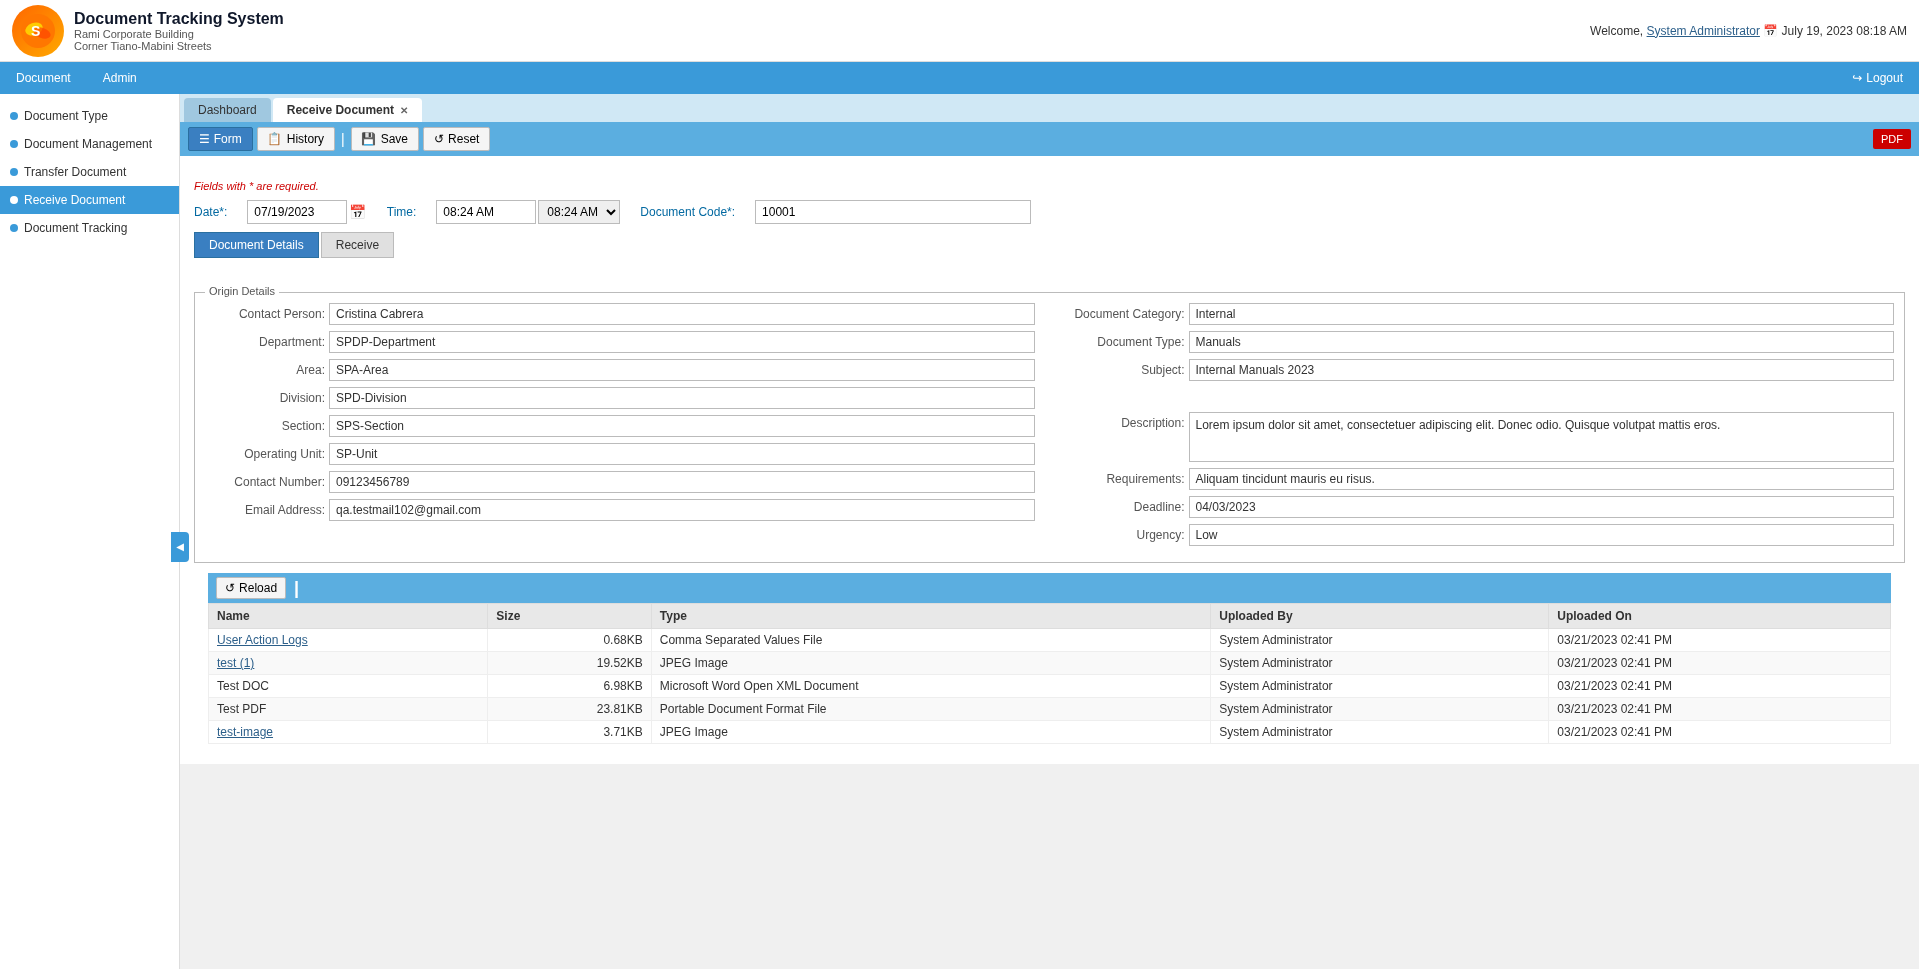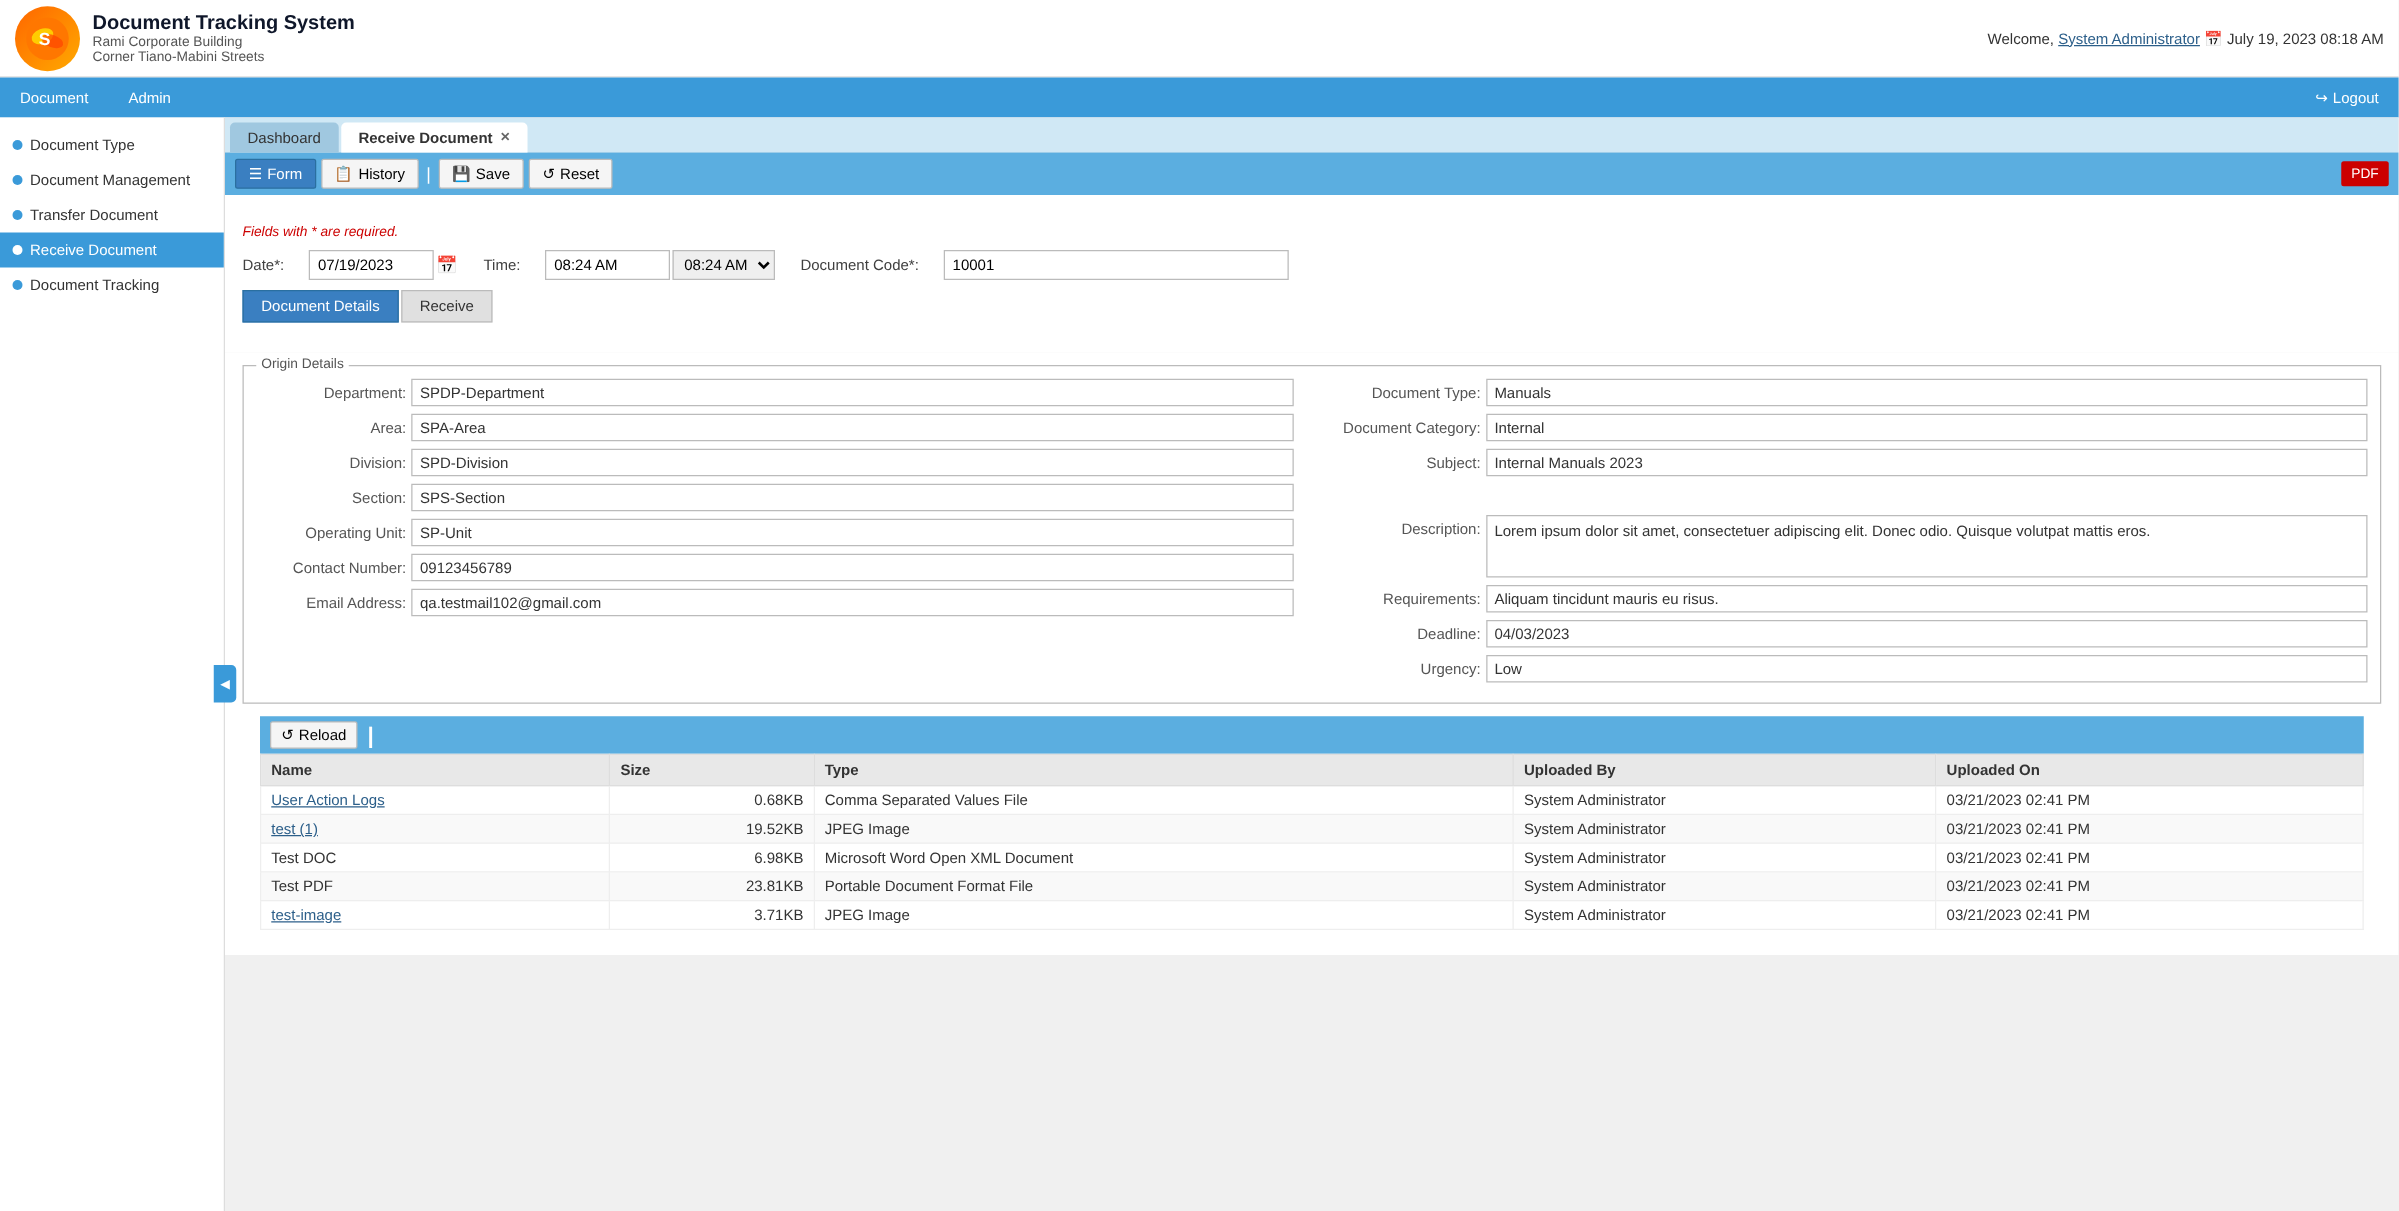--- a/index.html
+++ b/index.html
@@ -42,21 +42,21 @@
     
     .toolbar { background: #5baee0; padding: 5px 8px; display: flex; align-items: center; gap: 4px; }
     .toolbar-btn { background: #f5f5f5; border: 1px solid #bbb; padding: 4px 10px; font-size: 12px; cursor: pointer; display: flex; align-items: center; gap: 4px; border-radius: 2px; }
     .toolbar-btn.active { background: #3a7fc1; color: white; border-color: #2a6fa0; }
     .pdf-icon { margin-left: auto; background: #cc0000; color: white; border: none; padding: 4px 8px; font-size: 11px; cursor: pointer; border-radius: 2px; }
 
     
     .form-area { background: white; margin: 0; padding: 24px 14px; }
     .required-note { color: #cc0000; font-size: 11px; font-style: italic; margin-bottom: 8px; }
     .form-row { display: flex; align-items: center; gap: 20px; margin-bottom: 8px; }
-    .form-label { font-size: 12px; color: #404040; white-space: nowrap; }
+    .form-label { font-size: 12px; color: #0369a1; white-space: nowrap; }
     .form-input { border: 1px solid #bbb; padding: 3px 6px; font-size: 12px; height: 24px; }
     .form-input-sm { width: 100px; }
     .date-field { display: flex; align-items: center; gap: 2px; }
     .time-field { display: flex; align-items: center; gap: 2px; }
     .calendar-icon { font-size: 14px; cursor: pointer; }
     .time-select { border: 1px solid #bbb; padding: 3px 4px; font-size: 12px; height: 24px; }
 
     
     .sub-tabs { display: flex; gap: 2px; margin-bottom: 0; }
     .sub-tab { padding: 5px 14px; font-size: 12px; cursor: pointer; border: 1px solid #bbb; background: #e0e0e0; }
@@ -213,20 +213,26 @@
       </div>
     </div>
 
     <div class="details-section">
       <div class="origin-details-box">
         <span class="origin-legend">Origin Details</span>
         <div class="details-grid">
 
           <div class="details-col">
             <div class="field-row">
+              <span class="field-label">Contact Person:</span>
+              <div class="field-value">
+                  <span>Cristina Cabrera</span>
+                </div>
+            </div>
+            <div class="field-row">
               <span class="field-label">Department:</span>
               <div class="field-value">
                   <span>SPDP-Department</span>
                 </div>
             </div>
             <div class="field-row">
               <span class="field-label">Area:</span>
               <div class="field-value">
                   <span>SPA-Area</span>
                 </div>
@@ -258,29 +264,29 @@
             <div class="field-row">
               <span class="field-label">Email Address:</span>
               <div class="field-value">
                   <span>qa.testmail102@gmail.com</span>
                 </div>
             </div>
           </div>
 
           <div class="details-col">
             <div class="field-row">
+              <span class="field-label">Document Category:</span>
+              <div class="field-value">
+                  <span>Internal</span>
+                </div>
+            </div>
+            <div class="field-row">
               <span class="field-label">Document Type:</span>
               <div class="field-value">
                   <span>Manuals</span>
-                </div>
-            </div>
-            <div class="field-row">
-              <span class="field-label">Document Category:</span>
-              <div class="field-value">
-                  <span>Internal</span>
                 </div>
             </div>
             <div class="field-row">
               <span class="field-label">Subject:</span>
               <div class="field-value">
                   <span>Internal Manuals 2023</span>
                 </div>
             </div>
             <div class="field-row" style="align-items: flex-start; margin-top: 31px;">
               <span class="field-label" style="padding-top:4px;">Description:</span>

